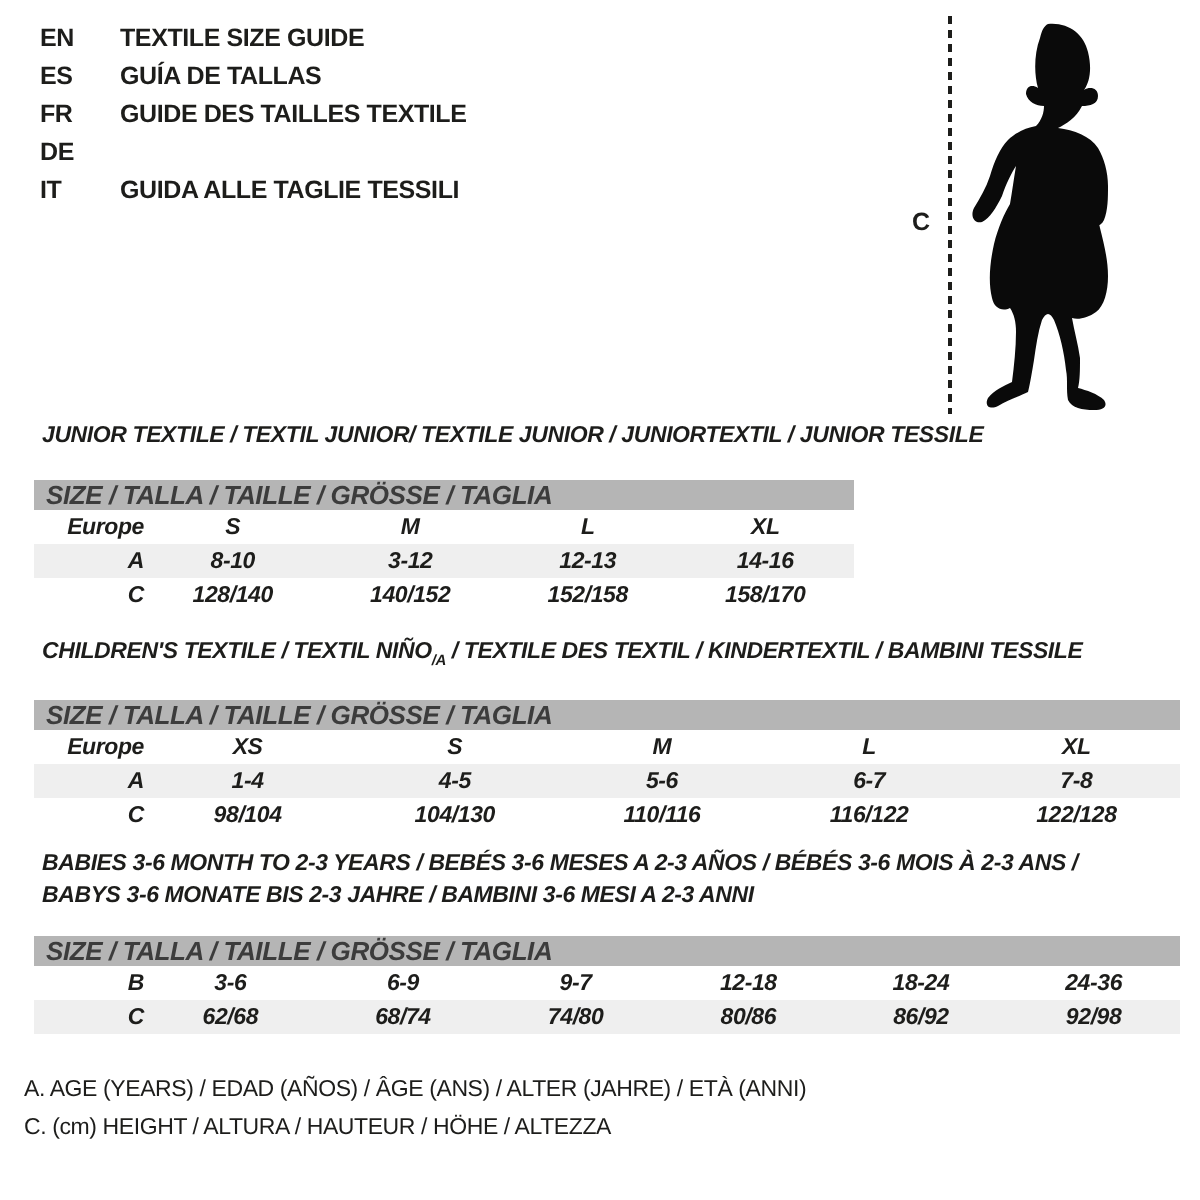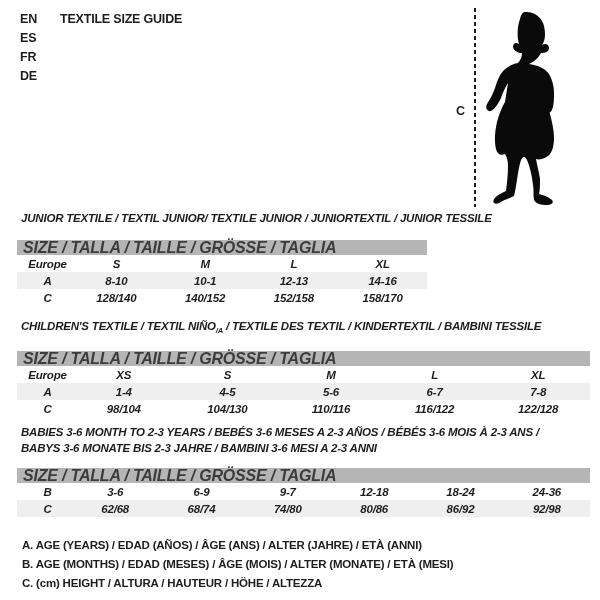--- a/index.html
+++ b/index.html
@@ -27,44 +27,50 @@
   #section-babies .sec-heading{line-height:16px;}
   .sec-heading sub{font-size:7.5px;}
   #section-junior .size-table{margin-top:15px;}
   #section-children .size-table{margin-top:14px;}
   #section-babies .size-table{margin-top:12px;}
   
   .size-table{border-collapse:collapse;table-layout:fixed;width:100%;
     font-size:11.5px;font-weight:700;letter-spacing:-0.2px;}
   .size-table col.label-col{width:55px;}
   .size-table th.size-bar{background:#b5b5b5;color:#3c3c3c;height:15px;line-height:15px;
-    font-size:16px;font-weight:700;text-align:left;padding:0 0 0 6px;}
+    font-size:13px;font-weight:700;text-align:left;padding:0 0 0 6px;}
   .size-table td{height:17px;text-align:center;padding:0;}
-  .size-table td.row-label{text-align:center;padding-left:6px;}
+  .size-table td.row-label{text-align:right;padding-left:6px;}
   .size-table tr.shaded{background:#efefef;}
   
-  .notes{position:absolute;left:22px;top:536px;font-size:11.5px;font-weight:700;
+  .notes{position:absolute;left:12px;top:536px;font-size:11.5px;font-weight:400;
     line-height:19px;letter-spacing:-0.2px;}
 </style>
 </head>
 <body>
 
 <div class="lang-list">
   <div class="lang-row">
     <span class="lang-code">EN</span>
     <span>TEXTILE SIZE GUIDE</span>
   </div>
   <div class="lang-row">
     <span class="lang-code">ES</span>
+    <span>GUÍA DE TALLAS</span>
   </div>
   <div class="lang-row">
     <span class="lang-code">FR</span>
+    <span>GUIDE DES TAILLES TEXTILE</span>
   </div>
   <div class="lang-row">
     <span class="lang-code">DE</span>
+  </div>
+  <div class="lang-row">
+    <span class="lang-code">IT</span>
+    <span>GUIDA ALLE TAGLIE TESSILI</span>
   </div>
 </div>
 
 <div class="dash-line"></div>
 <div class="figure-label">C</div>
 <svg class="silhouette" width="84" height="200" viewBox="0 0 84 200" xmlns="http://www.w3.org/2000/svg">
   <path fill="#0a0a0a" d="M40,5
     C50,4 58,10 60,19 C62,27 61,34 58,38
     C61,36 65,37 65,41 C65,45 61,46 57,46
     C54,52 49,55 45,57
@@ -109,21 +115,21 @@
       <tr>
         <td class="row-label">Europe</td>
         <td>S</td>
         <td>M</td>
         <td>L</td>
         <td>XL</td>
       </tr>
       <tr class="shaded">
         <td class="row-label">A</td>
         <td>8-10</td>
-        <td>10-1</td>
+        <td>3-12</td>
         <td>12-13</td>
         <td>14-16</td>
       </tr>
       <tr>
         <td class="row-label">C</td>
         <td>128/140</td>
         <td>140/152</td>
         <td>152/158</td>
         <td>158/170</td>
       </tr>
@@ -214,15 +220,14 @@
         <td>80/86</td>
         <td>86/92</td>
         <td>92/98</td>
       </tr>
     </tbody>
   </table>
 </div>
 
 <div class="notes">
   <div>A. AGE (YEARS) / EDAD (AÑOS) / ÂGE (ANS) / ALTER (JAHRE) / ETÀ (ANNI)</div>
-  <div>B. AGE (MONTHS) / EDAD (MESES) / ÂGE (MOIS) / ALTER (MONATE) / ETÀ (MESI)</div>
   <div>C. (cm) HEIGHT / ALTURA / HAUTEUR / HÖHE / ALTEZZA</div>
 </div>
 
 </body></html>

